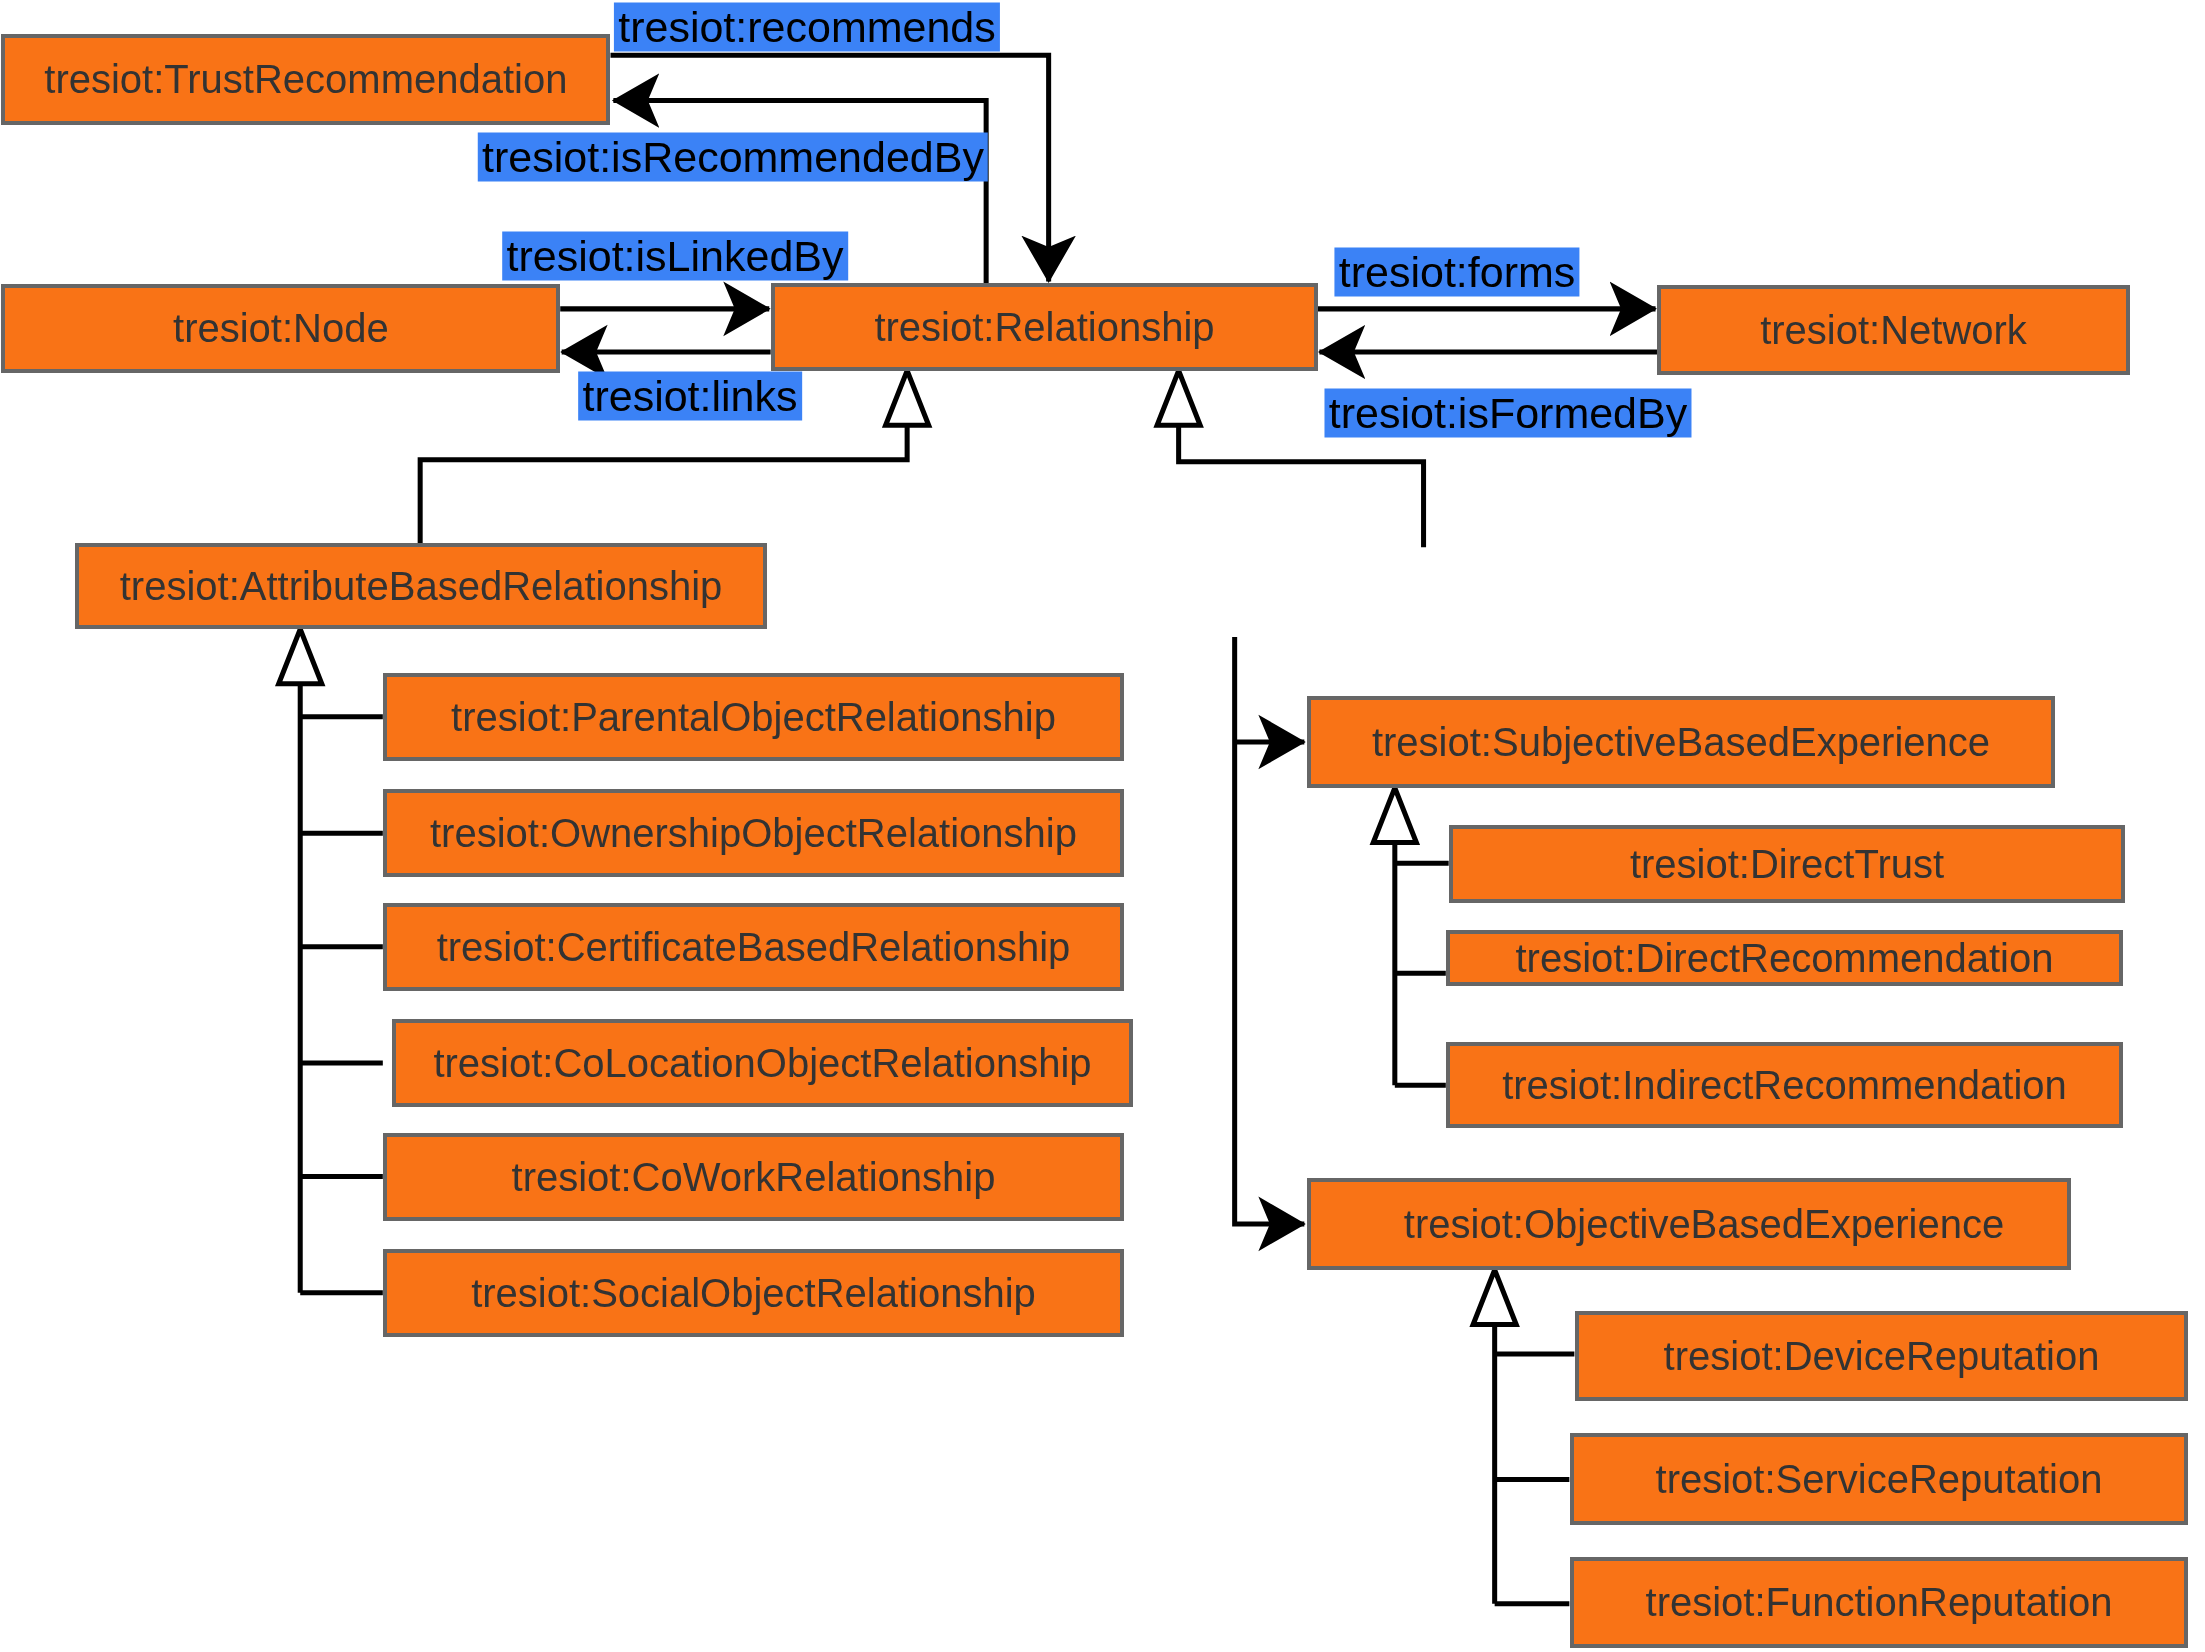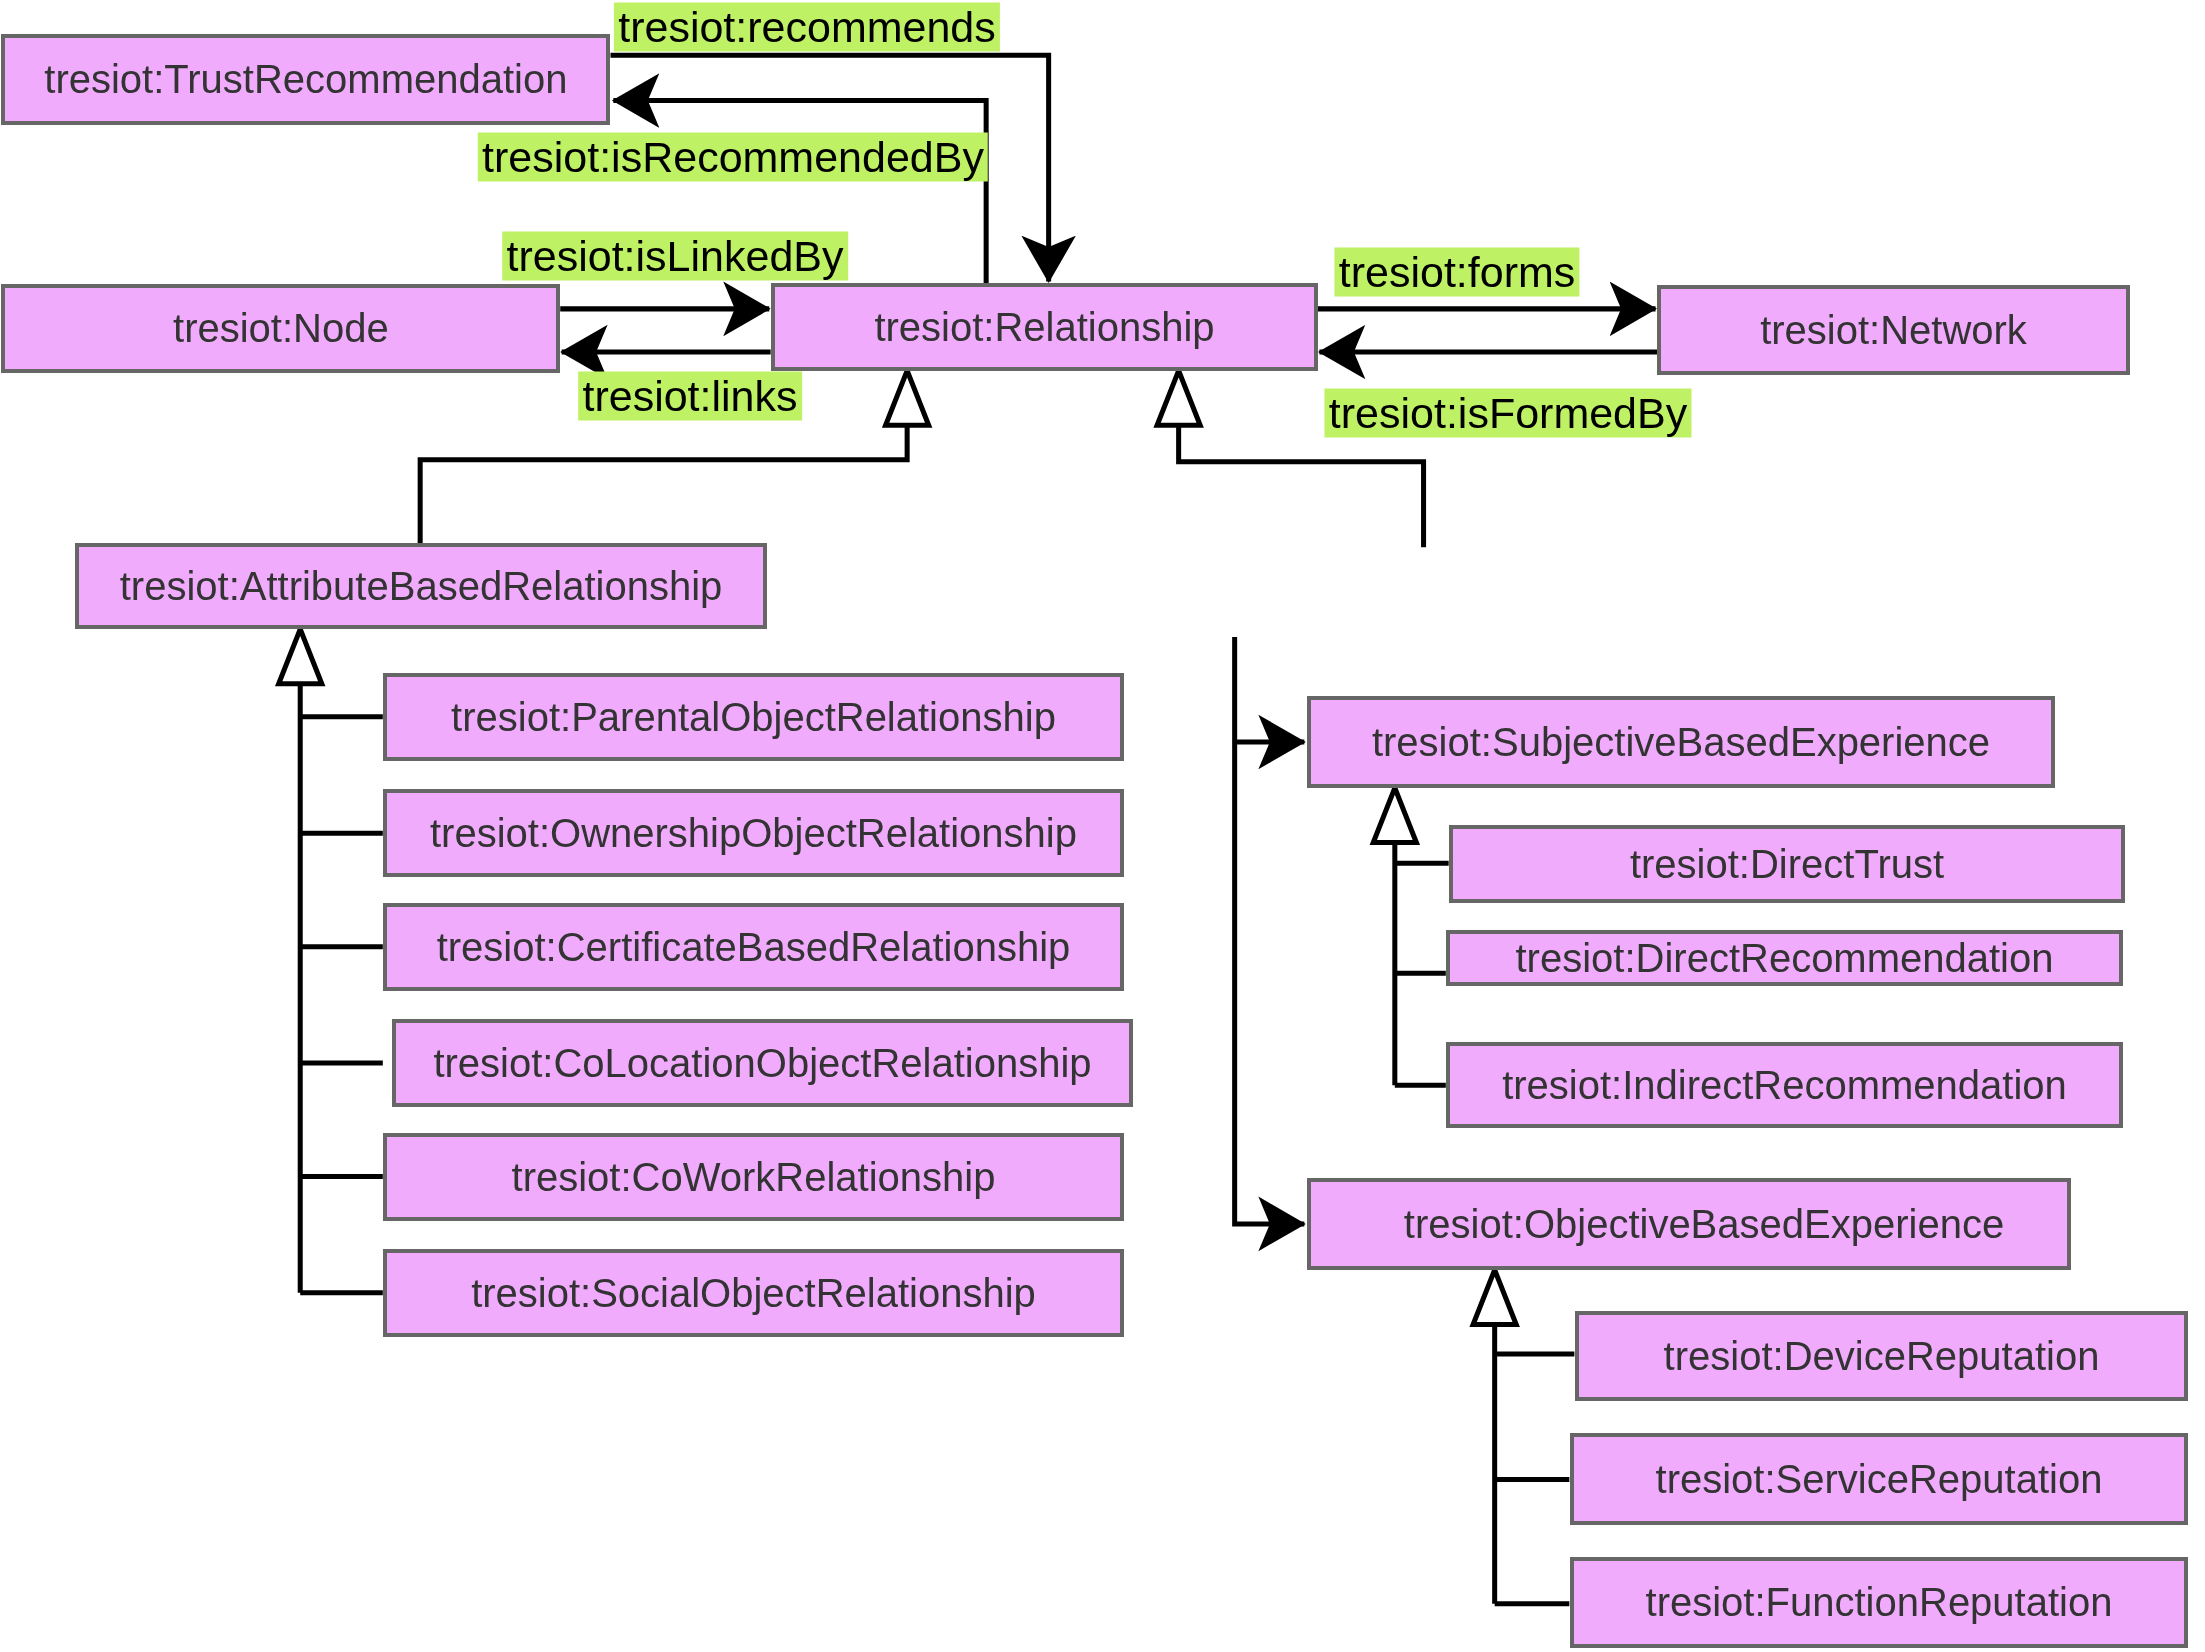--- a/index.html
+++ b/index.html
@@ -8,38 +8,38 @@
     width: 2205px;
     height: 1652px;
     background: #ffffff;
     font-family: "Liberation Sans", "DejaVu Sans", sans-serif;
     overflow: hidden;
   }
   #wires { position: absolute; left: 0; top: 0; }
   .node {
     position: absolute;
     box-sizing: border-box;
-    background: #f0abfc;
+    background: #f97316;
     border: 4.3px solid #666666;
     color: #333333;
     font-size: 40px;
     display: flex;
     align-items: center;
     justify-content: center;
     text-align: center;
     white-space: nowrap;
     z-index: 2;
   }
   .edge-label {
     position: absolute;
     transform: translate(-50%, -50%);
     color: #000000;
     font-size: 43px;
     white-space: nowrap;
-    background: #bef264;
+    background: #3b82f6;
     padding: 0 4.3px;
     z-index: 3;
   }
 </style>
 </head>
 <body>
 
 <div id="canvas">
     <svg id="wires" width="2205" height="1652" viewBox="0 0 3070 2300">
       <defs>

